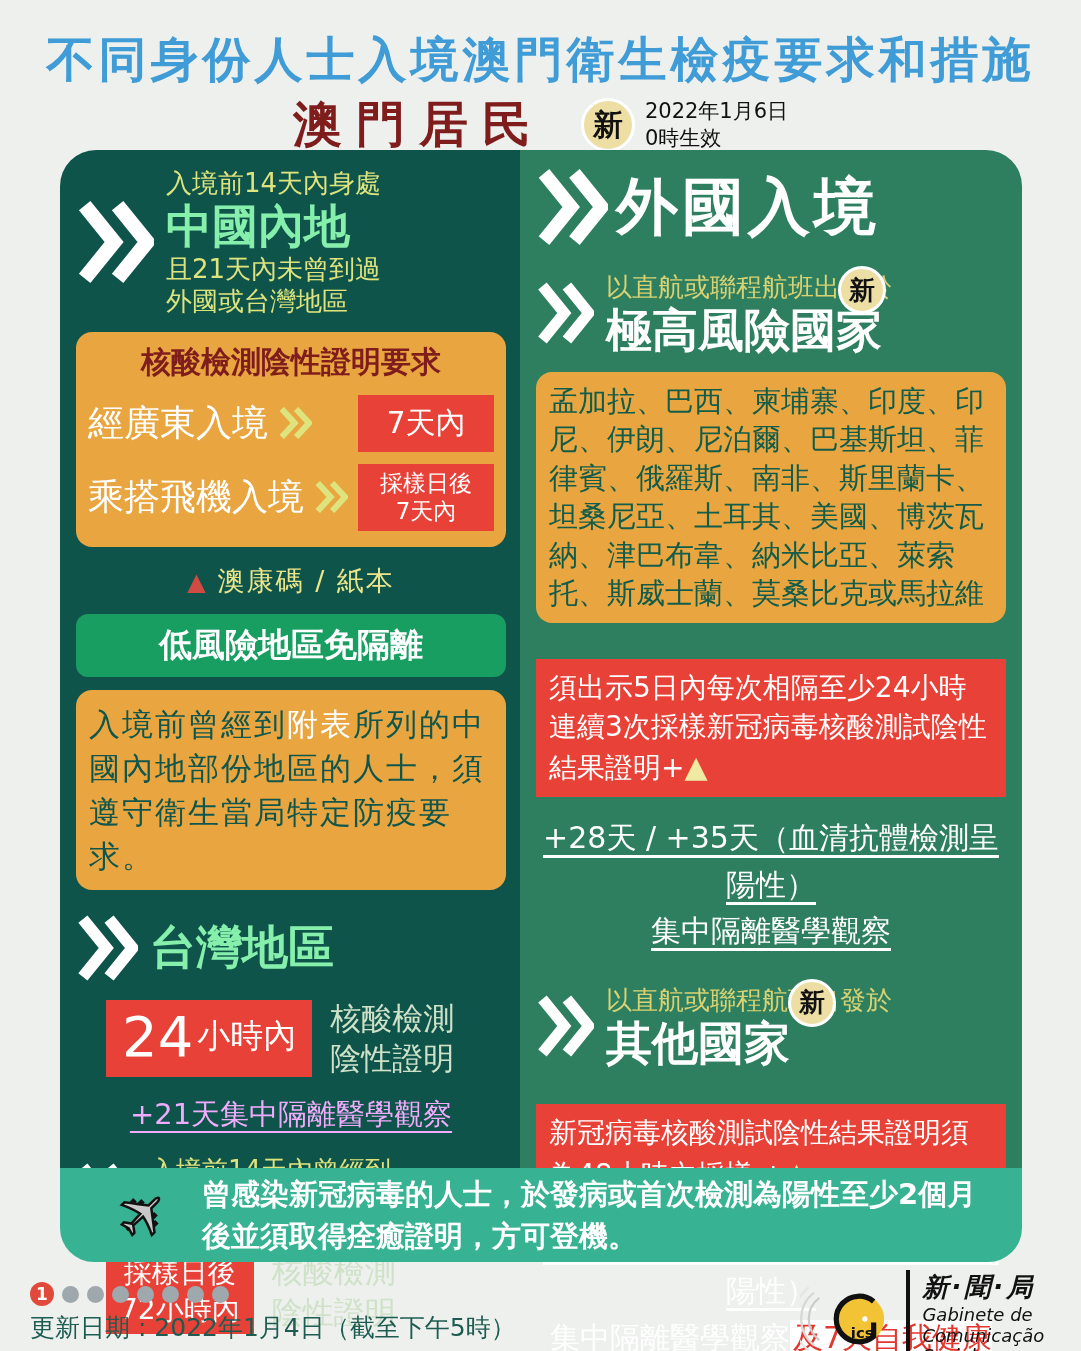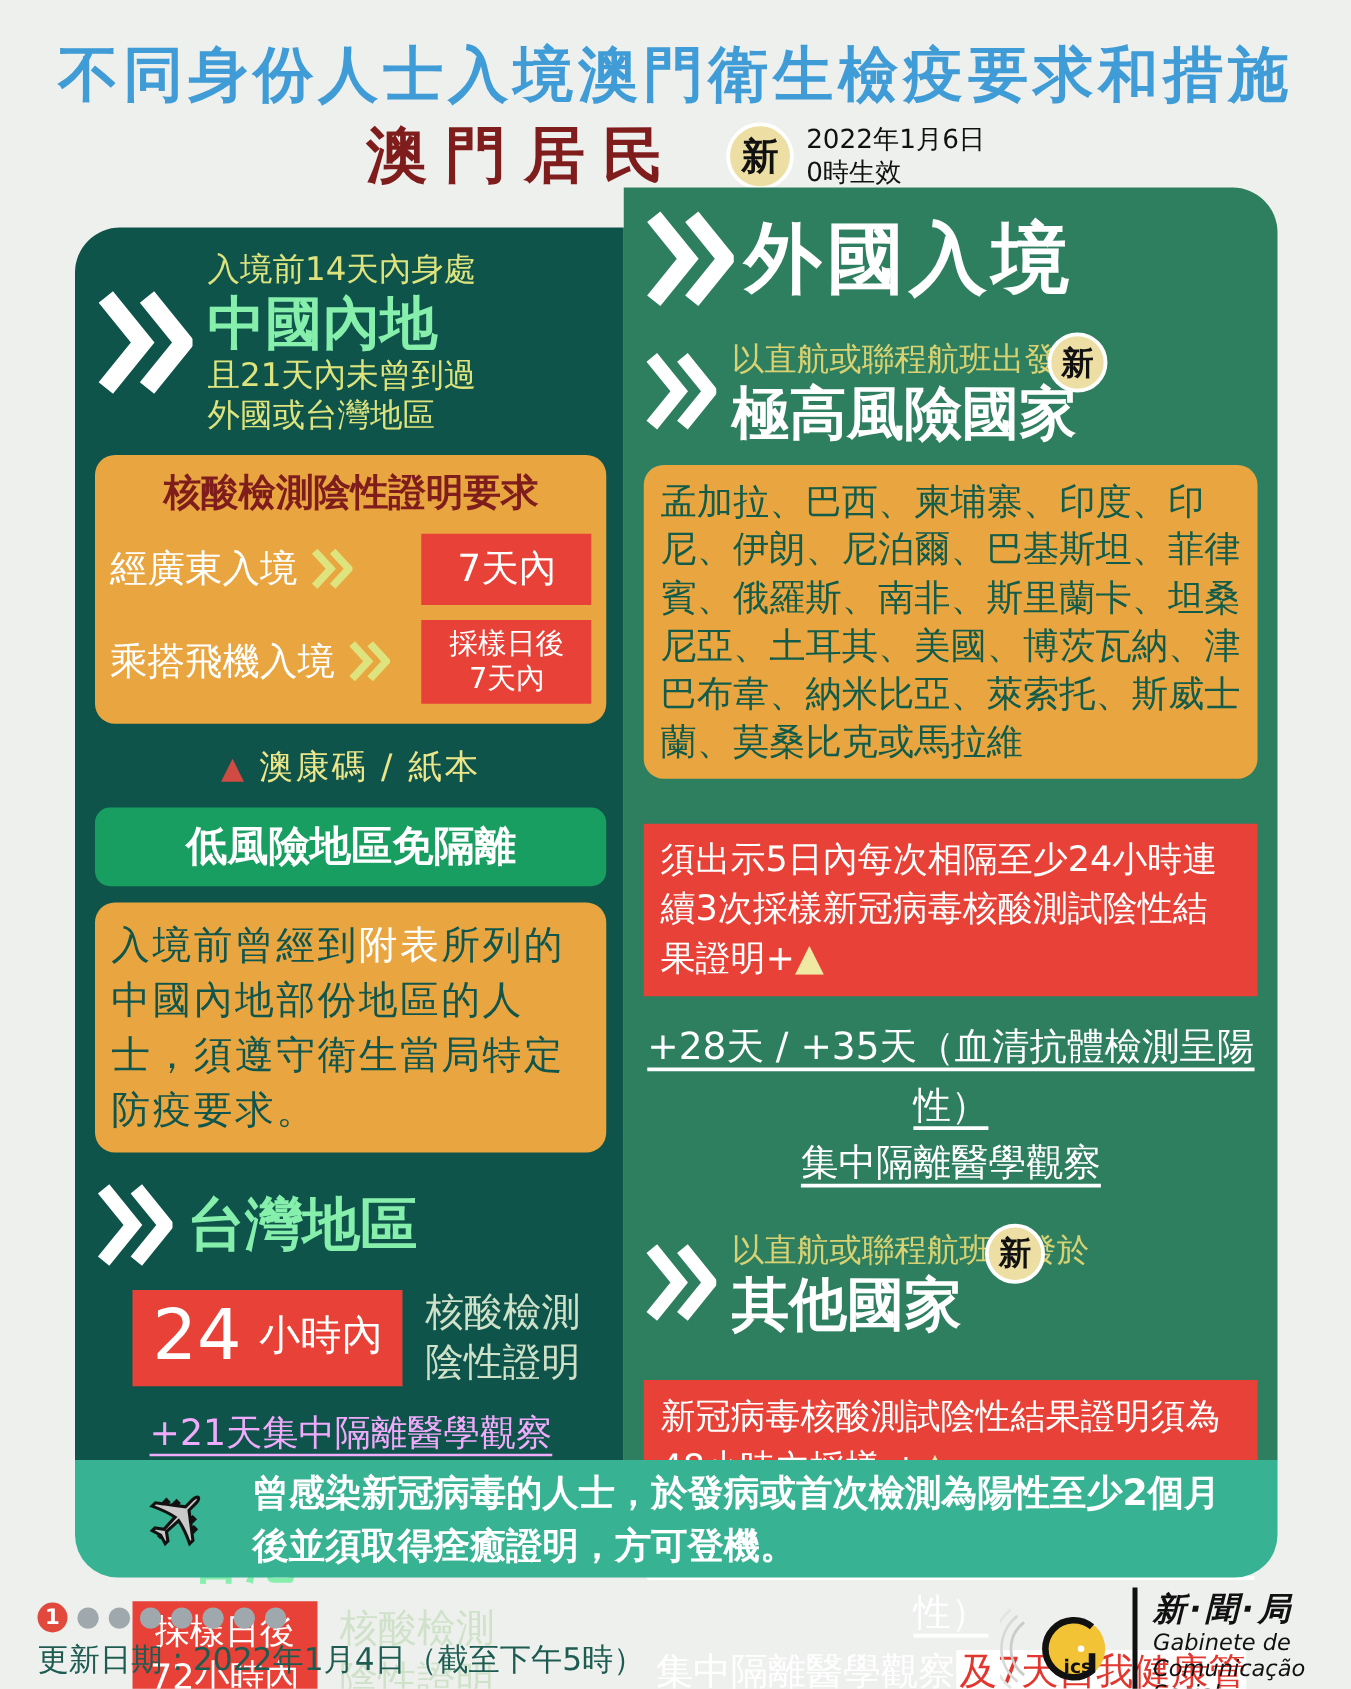--- a/index.html
+++ b/index.html
@@ -12,53 +12,53 @@
   .h-row2 { display:flex; justify-content:center; align-items:center; margin-top:0px; }
   .h-title2 { font-size:49px; font-weight:bold; color:#7f1d1d; letter-spacing:14px; }
   .badge-group { display:flex; align-items:center; gap:10px; margin-left:36px; }
   .new-badge { width:54px; height:54px; border-radius:50%; background:#eddfa4; border:3px solid #fff;
                display:flex; align-items:center; justify-content:center;
                font-size:30px; font-weight:bold; color:#111; flex:0 0 auto; }
   .eff-date { font-size:21px; color:#111; line-height:1.3; }
 
   
   .columns { position:absolute; left:60px; top:150px; width:962px; height:1018px; display:flex; }
-  .col-left  { width:464px; background:#0f544a; border-top-left-radius:36px;  padding:16px 14px 0 16px;margin-top:32px; }
+  .col-left  { width:464px; background:#0f544a; border-top-left-radius:36px;  padding:16px 14px 0 16px; }
   .col-right { width:552px; background:#2e7f60; border-top-right-radius:36px; padding:10px 16px 0 16px; }
 
   svg.chev { display:block; }
   .pre-line { font-size:26px; color:#dde47e; }
   .big-title { font-size:46px; font-weight:bold; color:#86efac; line-height:1.12; }
   .sub-line { font-size:26px; color:#dde47e; line-height:1.25; }
 
   .section-head { display:flex; align-items:center; gap:12px; }
   .head-stack { display:flex; flex-direction:column; }
 
   .orange-card { background:#e9a640; border-radius:16px; margin-top:14px; padding:10px 12px 16px; }
   .card-title { text-align:center; font-size:30px; font-weight:bold; color:#7f1d1d; }
   .req-row { display:flex; align-items:center; gap:10px; margin-top:12px; }
-  .req-label { font-size:30px; color:#fff; white-space:nowrap; }
+  .req-label { font-size:36px; color:#fff; white-space:nowrap; }
   .red-box { background:#e84238; color:#fff; text-align:center; }
   .rb1 { width:136px; margin-left:auto; padding:8px 0; font-size:30px; }
   .rb2 { width:136px; margin-left:auto; padding:5px 0; font-size:23px; line-height:1.25; }
 
   .code-note { margin-top:16px; text-align:center; font-size:27px; color:#ece68b; letter-spacing:2px; }
   .tri-red { color:#cf4b43; font-size:24px; margin-right:10px; }
   .tri-pale { color:#efe9a3; }
 
   .pill { margin-top:15px; background:#179e60; border-radius:12px; padding:9px 0;
           text-align:center; font-size:33px; font-weight:bold; color:#fff; }
 
   .notice-card { background:#e9a640; border-radius:16px; margin-top:13px; padding:12px 13px;
                  font-size:31px; color:#11564c; line-height:1.42; letter-spacing:2px; }
   .notice-card .white { color:#fff; }
 
   .l-section { margin-top:18px; }
   .body-row { display:flex; align-items:center; gap:18px; margin-top:10px; margin-left:30px; }
-  .tw-box { background:#e84238; padding:4px 16px 8px; display:flex; align-items:center; gap:14px; }
+  .tw-box { background:#e84238; padding:4px 16px 8px; display:flex; align-items:center; gap:4px; }
   .tw-num { font-size:56px; color:#fff; }
   .tw-unit { font-size:33px; color:#fff; }
   .hk-box { background:#e84238; padding:6px 14px; font-size:28px; line-height:1.3; color:#fff; text-align:center; }
   .cert { color:#cfe2c9; font-size:31px; line-height:1.3; }
   .quar-line { margin-top:16px; text-align:center; color:#f0abfc; font-size:29px;
                text-decoration:underline; text-underline-offset:7px; }
 
   
   .r-head1 { display:flex; align-items:center; gap:8px; margin-top:4px; }
   .r-title1 { font-size:62px; font-weight:bold; color:#fff; letter-spacing:4px; }

